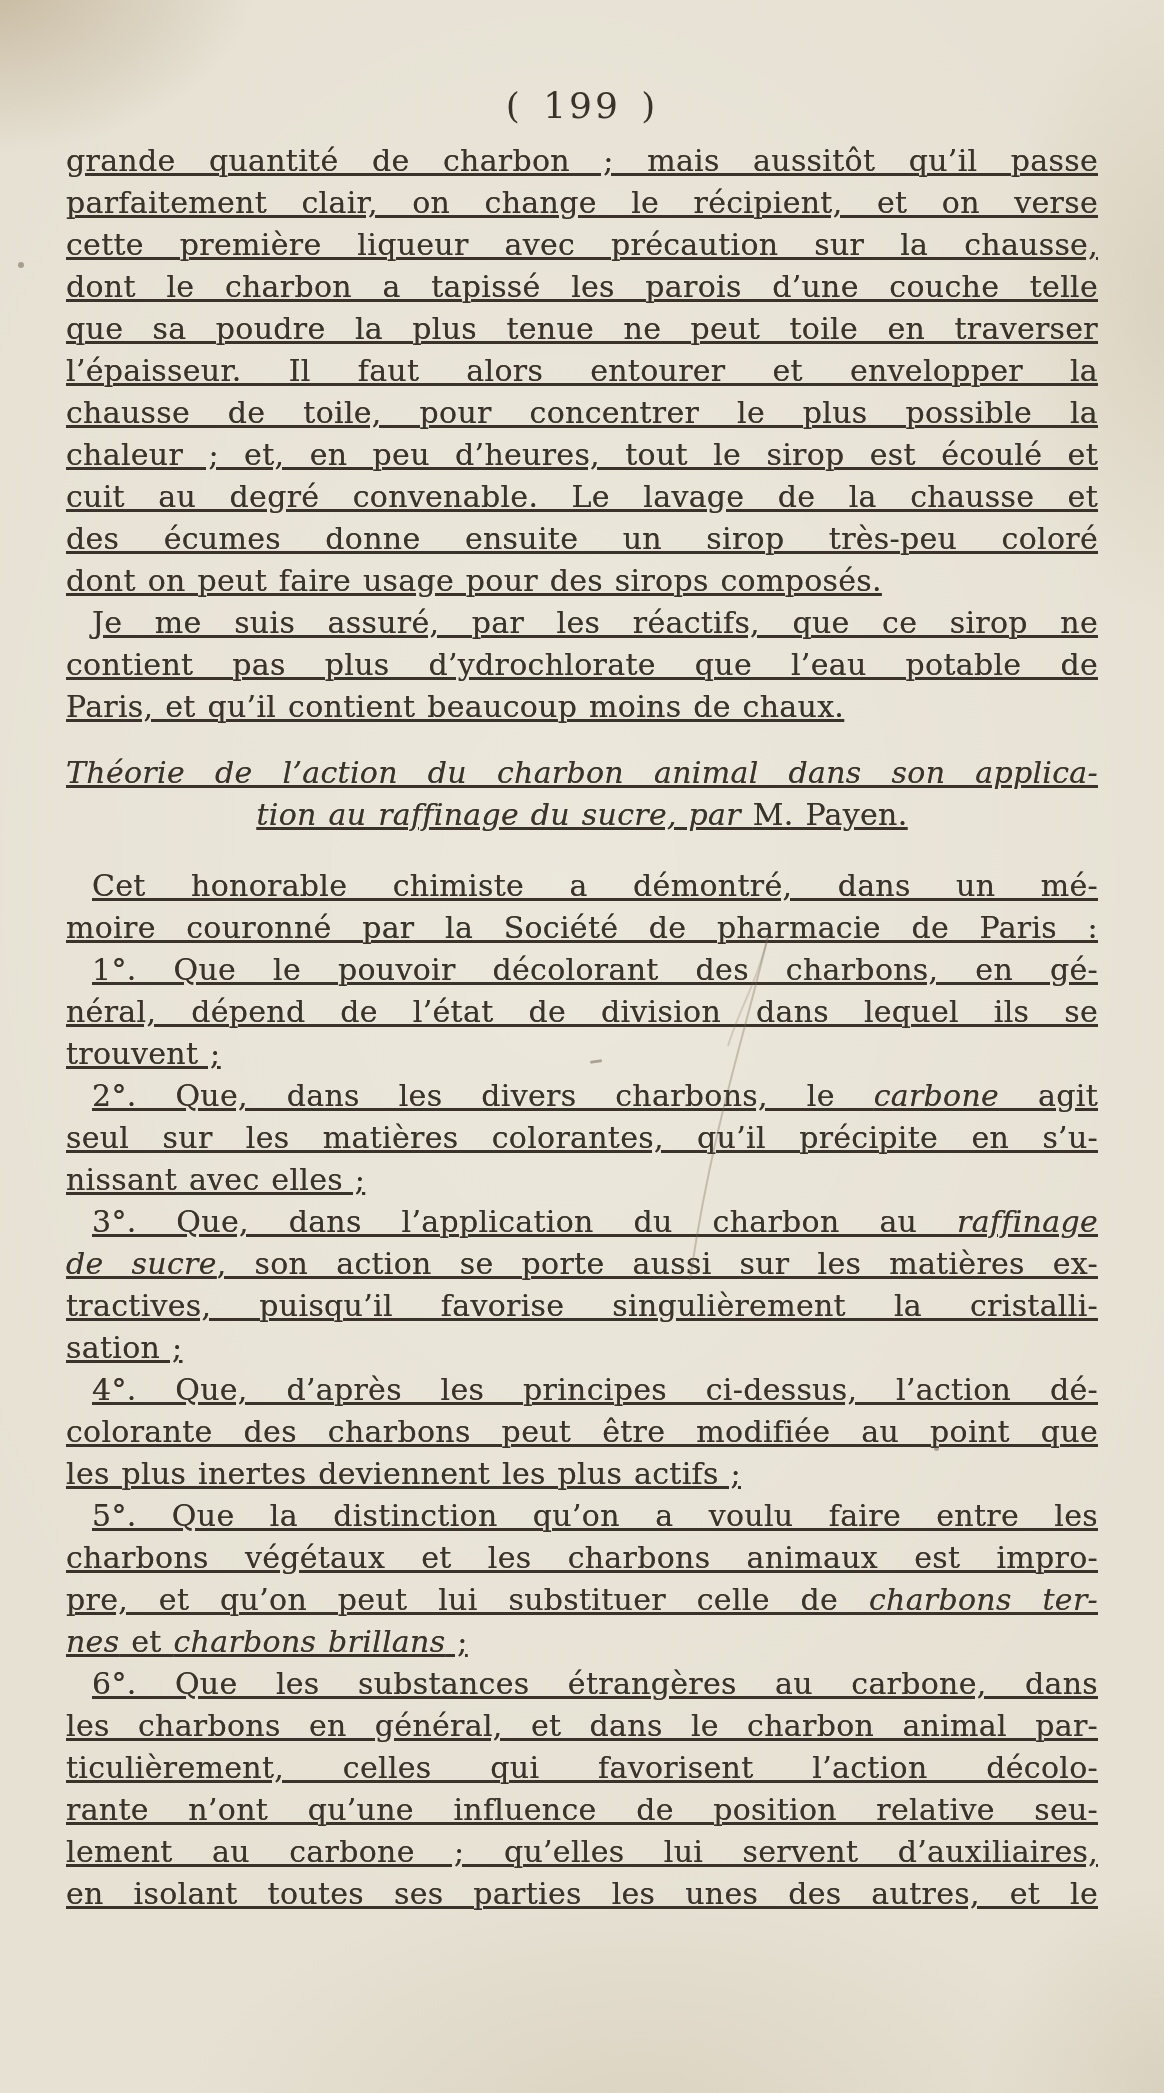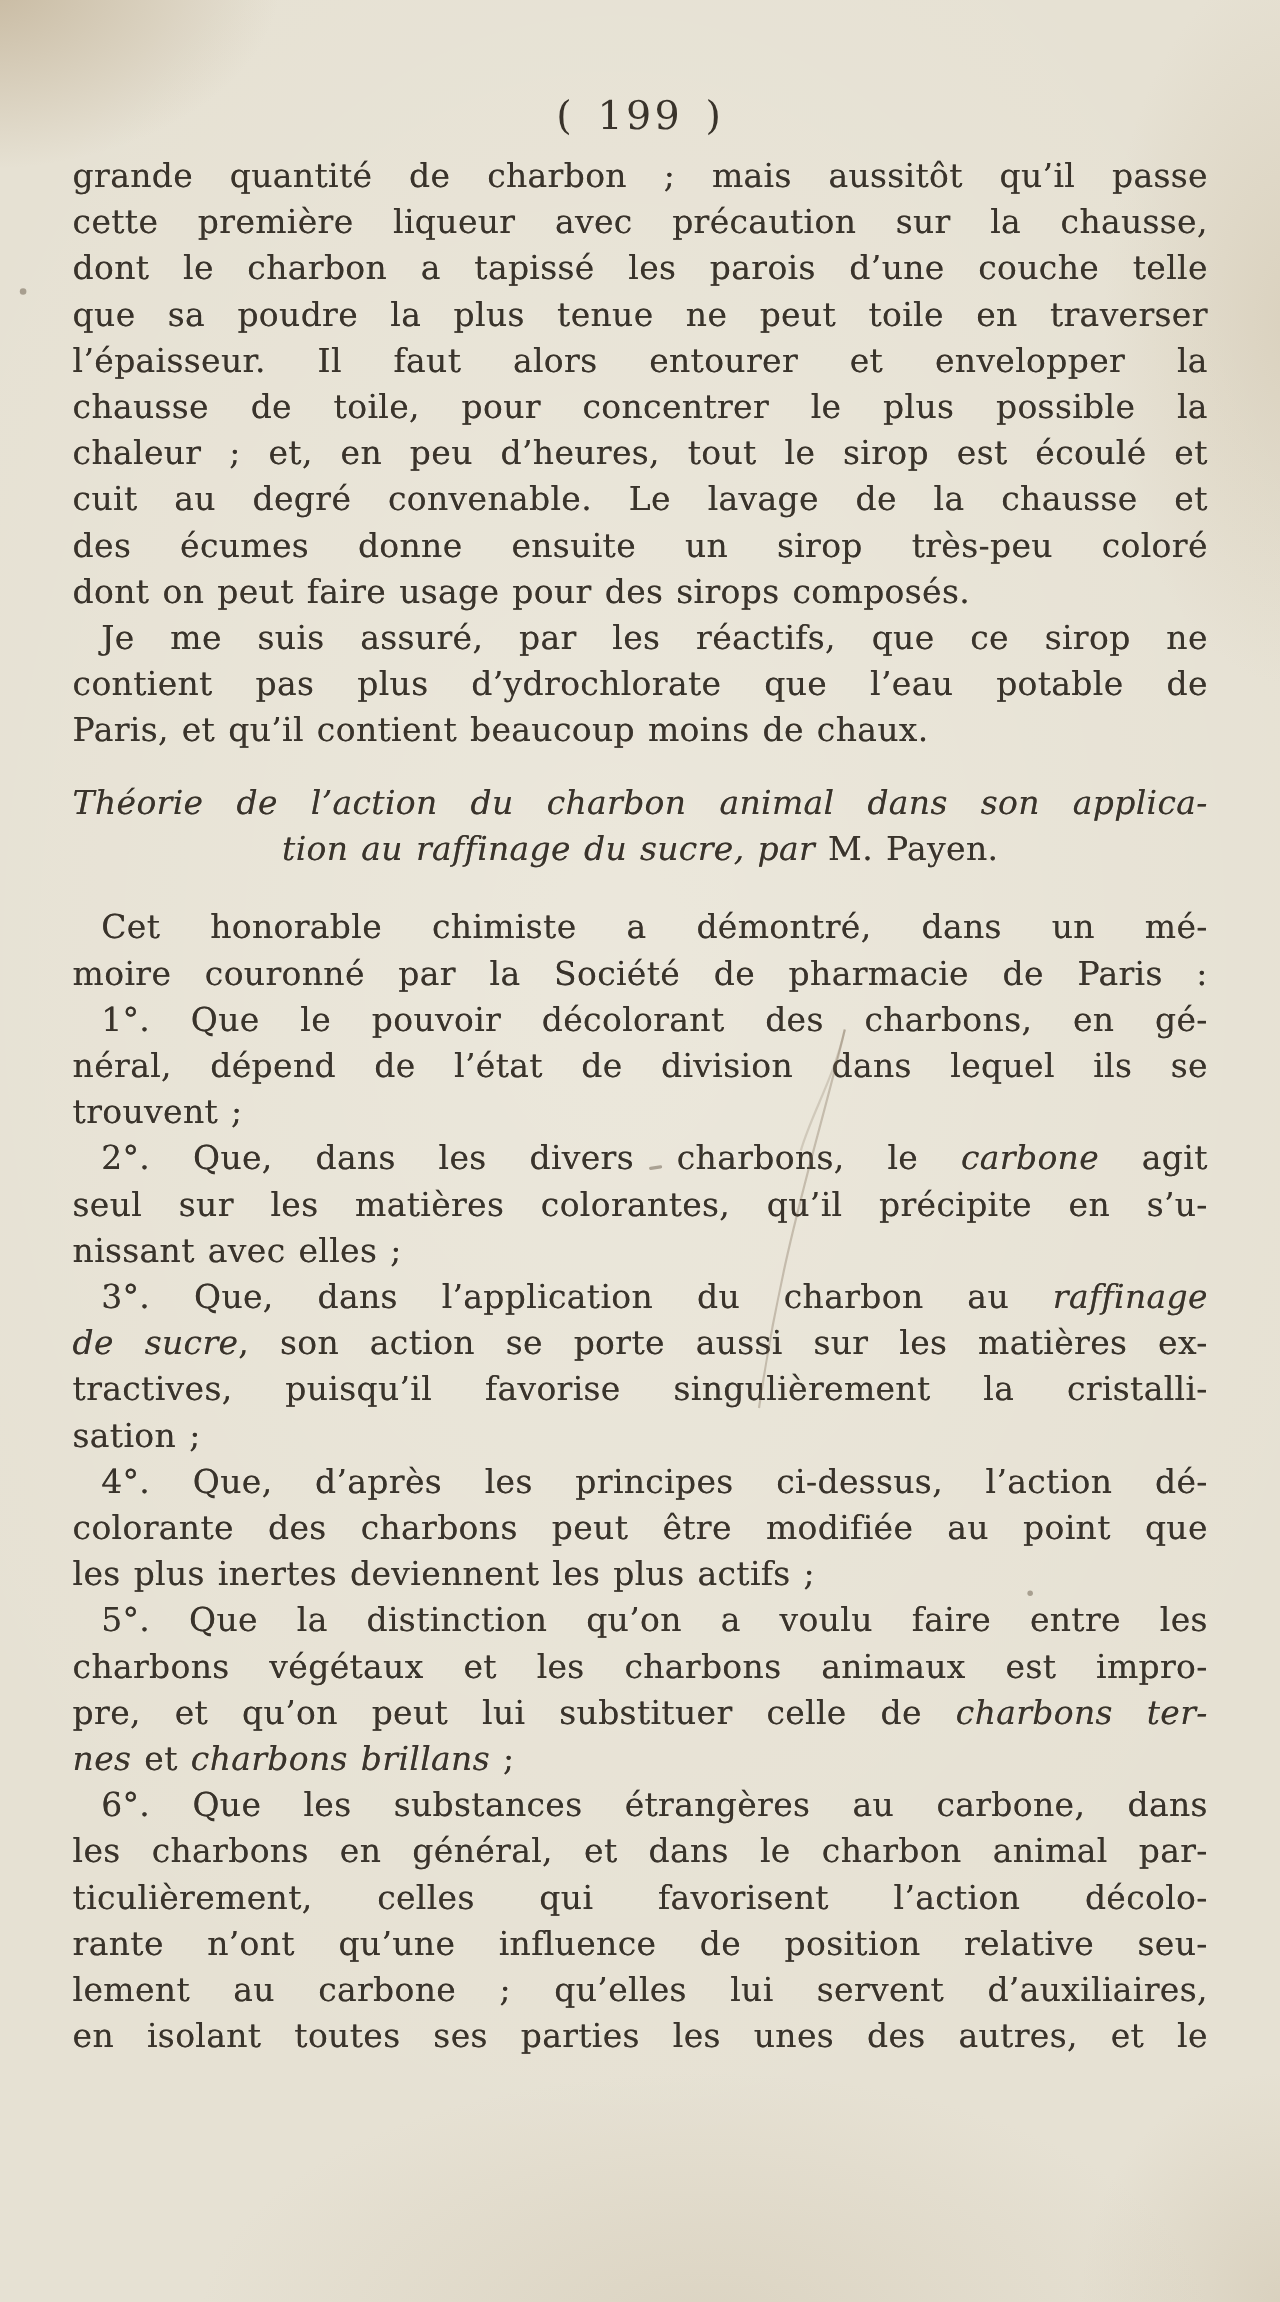--- a/index.html
+++ b/index.html
@@ -33,21 +33,21 @@
     word-spacing: 6px;
   }
   .text {
     margin: 16px 66px 0 66px; 
     font-size: 30px;
     line-height: 42px;
     letter-spacing: 0.3px;
     word-spacing: 2px;
     text-shadow: 0 0 0.6px rgba(57,51,43,0.65);
   }
-  .block { margin: 0; }
+  .block { margin: 0; text-decoration: underline; }
   .block.heading {
     margin: 24px 0 29px 0;
     font-style: italic;
   }
   .line { text-align: justify; text-align-last: justify; }
   .line.l { text-align: justify; text-align-last: left; }
   .line.c { text-align: left; text-align-last: center; }
   .line.ind { text-indent: 26px; }
   .it { font-style: italic; }
   .rm { font-style: normal; }
@@ -67,20 +67,21 @@
   .speck.s3 { left: 934px; top: 1446px; width: 5px;  height: 5px; }
 </style>
 </head>
 <body>
 
 <div class="page" style="--paper: #e6e1d3; --ink: #39332b;">
   <div class="header">( 199 )</div>
   <div class="text">
       <div class="block para">
         <div class="line j"><span class="rm">grande quantité de charbon ; mais aussitôt qu’il passe</span></div>
+        <div class="line j"><span class="rm">parfaitement clair, on change le récipient, et on verse</span></div>
         <div class="line j"><span class="rm">cette première liqueur avec précaution sur la chausse,</span></div>
         <div class="line j"><span class="rm">dont le charbon a tapissé les parois d’une couche telle</span></div>
         <div class="line j"><span class="rm">que sa poudre la plus tenue ne peut toile en traverser</span></div>
         <div class="line j"><span class="rm">l’épaisseur. Il faut alors entourer et envelopper la</span></div>
         <div class="line j"><span class="rm">chausse de toile, pour concentrer le plus possible la</span></div>
         <div class="line j"><span class="rm">chaleur ; et, en peu d’heures, tout le sirop est écoulé et</span></div>
         <div class="line j"><span class="rm">cuit au degré convenable. Le lavage de la chausse et</span></div>
         <div class="line j"><span class="rm">des écumes donne ensuite un sirop très-peu coloré</span></div>
         <div class="line l"><span class="rm">dont on peut faire usage pour des sirops composés.</span></div>
       </div>

